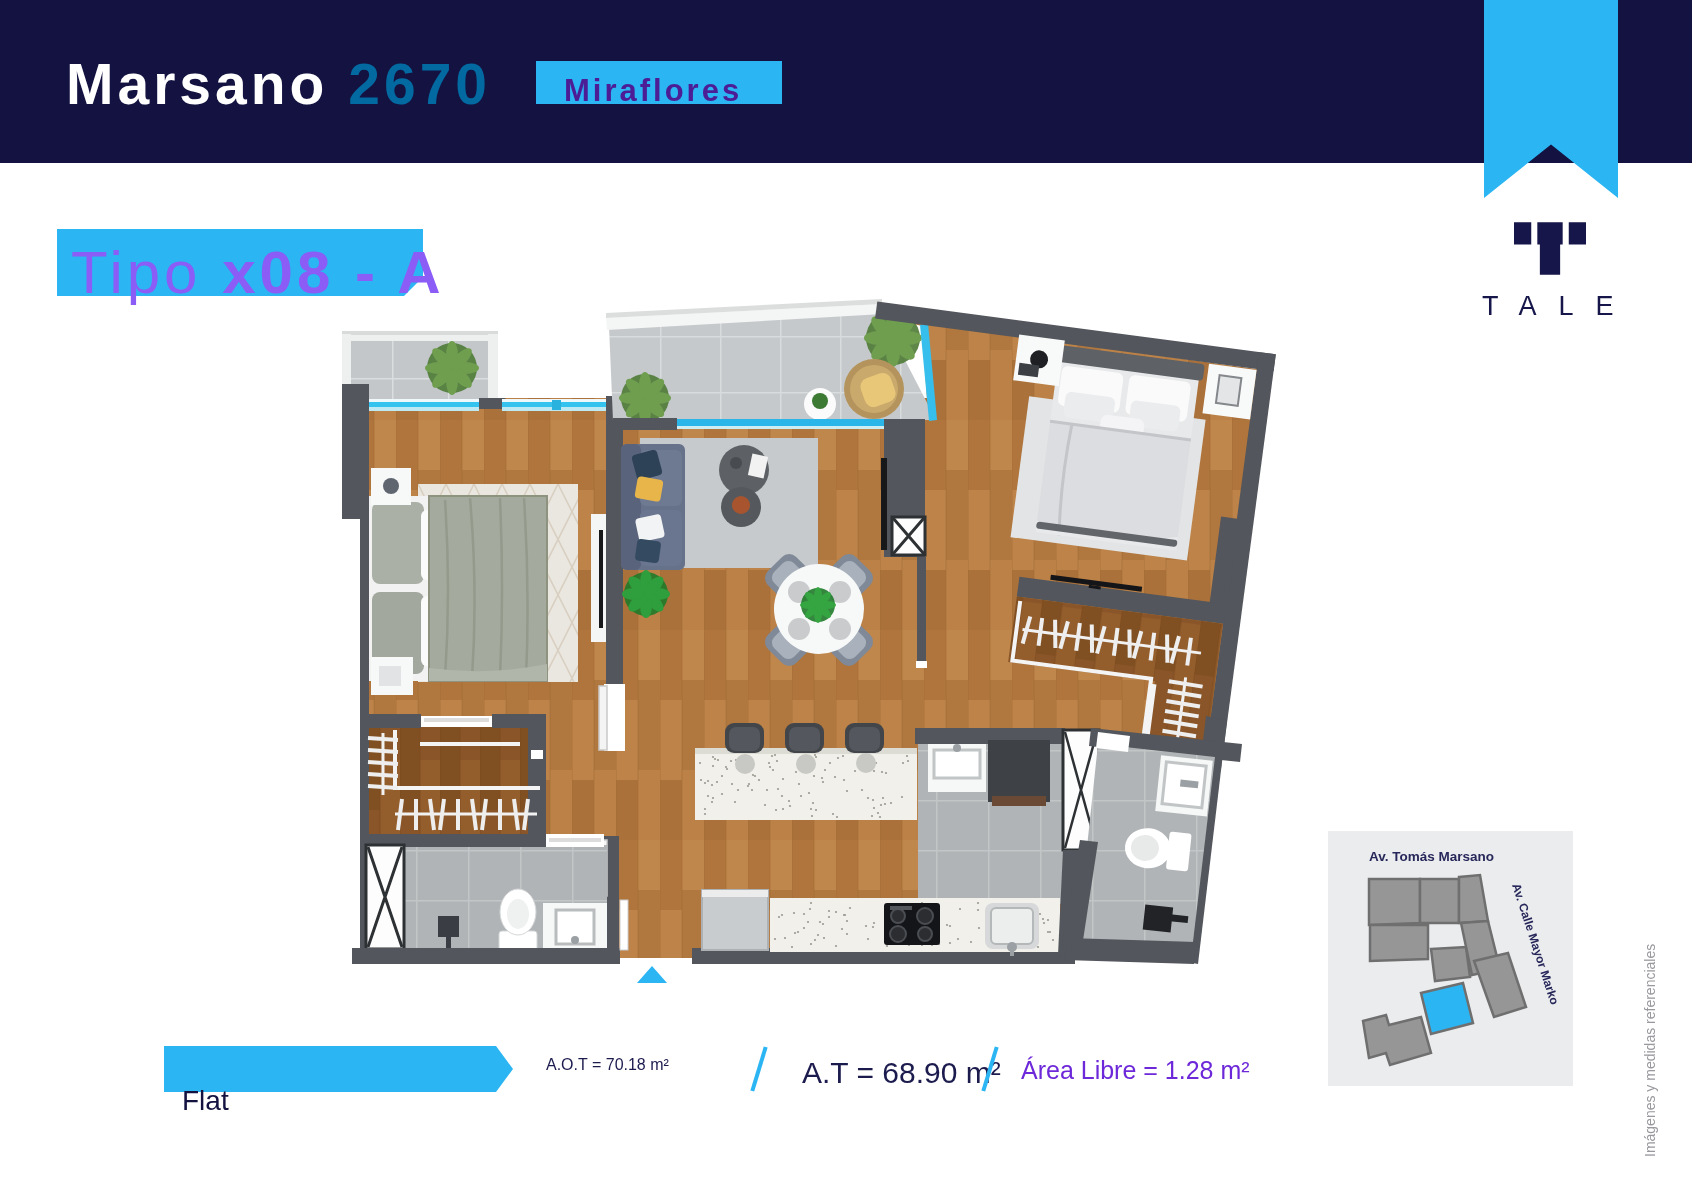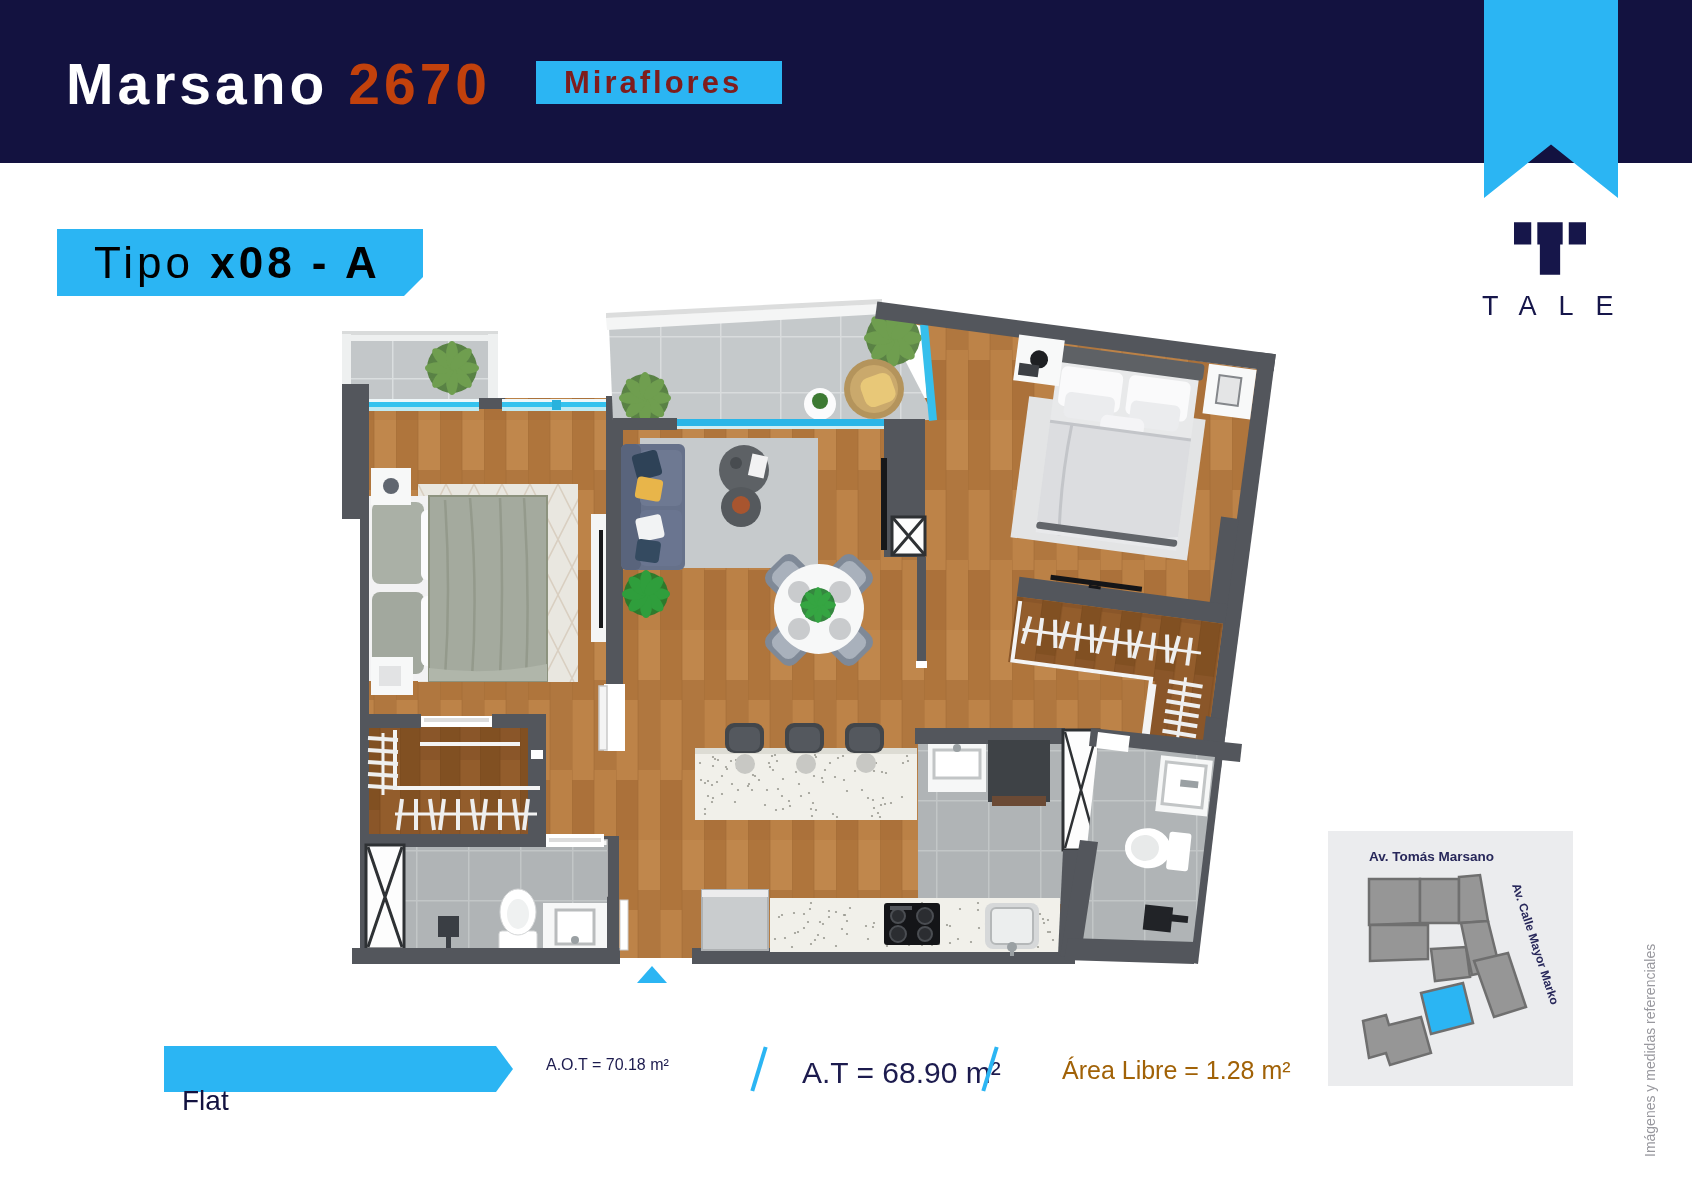--- a/index.html
+++ b/index.html
@@ -635,54 +635,54 @@
 <g transform="rotate(6 1158 918)">
       <rect x="1144" y="906" width="28" height="25" fill="#212327"></rect>
       <rect x="1170" y="913" width="18" height="7" fill="#212327"></rect>
     </g>
 
 <polygon points="1099,736 1136,740 1078,958 1060,952 1063,850 1099,850" fill="#53565c" opacity="0.0"></polygon>
 </svg>
 
 <div class="abs" style="left:0;top:0;width:1692px;height:163px;background:#131240"></div>
 
-<div class="abs" style="left:66px;top:51px;font-size:57px;font-weight:bold;letter-spacing:4px;color:#ffffff">Marsano <span style="color:#c2410c">2670</span></div>
+<div class="abs" style="left:66px;top:51px;font-size:57px;font-weight:bold;letter-spacing:4px;color:#ffffff">Marsano <span style="color:#0369a1">2670</span></div>
 
 <div class="abs" style="left:536px;top:61px;width:246px;height:43px;background:#2bb5f3"></div>
 
-<div class="abs" style="left:564px;top:65px;font-size:31px;font-weight:bold;letter-spacing:3px;color:#7f1d1d">Miraflores</div>
+<div class="abs" style="left:564px;top:73px;font-size:31px;font-weight:bold;letter-spacing:3px;color:#4c1d95">Miraflores</div>
 
 <div class="abs" style="left:1484px;top:0;width:134px;height:198px;background:#2bb5f3;
   clip-path:polygon(0 0,100% 0,100% 100%,50% 73%,0 100%)"></div>
 
 <div class="abs" style="left:57px;top:229px;width:366px;height:67px;background:#2bb5f3;
   clip-path:polygon(0 0,100% 0,100% calc(100% - 19px),calc(100% - 19px) 100%,0 100%)"></div>
 
-<div class="abs" style="left:94px;top:238px;font-size:44px;letter-spacing:4px;color:#000000">Tipo <b>x08 - A</b></div>
+<div class="abs" style="left:71px;top:238px;font-size:60px;letter-spacing:4px;color:#8b5cf6">Tipo <b>x08 - A</b></div>
 
 <svg class="abs" style="left:1514px;top:222px" width="72" height="53" viewBox="0 0 71 52">
 <path d="M0 0 h17 v22 h-17 z M23 0 h25 v22 h-25 z M54 0 h17 v22 h-17 z M25.5 22 h20 v30 h-20 z" fill="#16164a"></path>
   </svg>
 
 <div class="abs" style="left:1482px;top:291px;width:150px;font-size:27px;font-weight:normal;letter-spacing:22px;color:#16164a">TALE</div>
 
 <div class="abs" style="left:164px;top:1046px;width:349px;height:46px;background:#2bb5f3;
   clip-path:polygon(0 0,calc(100% - 17px) 0,100% 50%,calc(100% - 17px) 100%,0 100%)"></div>
 
 <div class="abs" style="left:182px;top:1085px;font-size:28px;color:#131240">Flat</div>
 
 <div class="abs" style="left:546px;top:1056px;font-size:16px;color:#1c1b4e">A.O.T = 70.18 m²</div>
 
 <div class="abs" style="left:757px;top:1046px;width:4px;height:46px;background:#2bb5f3;transform:rotate(17deg)"></div>
 
 <div class="abs" style="left:802px;top:1056px;font-size:30px;color:#1c1b4e">A.T = 68.90 m²</div>
 
 <div class="abs" style="left:988px;top:1046px;width:4px;height:46px;background:#2bb5f3;transform:rotate(17deg)"></div>
 
-<div class="abs" style="left:1062px;top:1056px;font-size:25px;color:#a16207">Área Libre = 1.28 m²</div>
+<div class="abs" style="left:1021px;top:1056px;font-size:25px;color:#6d28d9">Área Libre = 1.28 m²</div>
 
 <svg class="abs" style="left:1328px;top:831px" width="245" height="255" viewBox="0 0 245 255">
 
 <rect x="0" y="0" width="245" height="255" fill="#ebecee"></rect>
 
 <polygon points="41,48 92,48 92,92 41,94" fill="#969696" stroke="#6f6f6f" stroke-width="2.5"></polygon>
 
 <polygon points="92,48 131,48 131,92 92,92" fill="#969696" stroke="#6f6f6f" stroke-width="2.5"></polygon>
 
 <polygon points="131,46 152,44 160,90 131,92" fill="#969696" stroke="#6f6f6f" stroke-width="2.5"></polygon>

